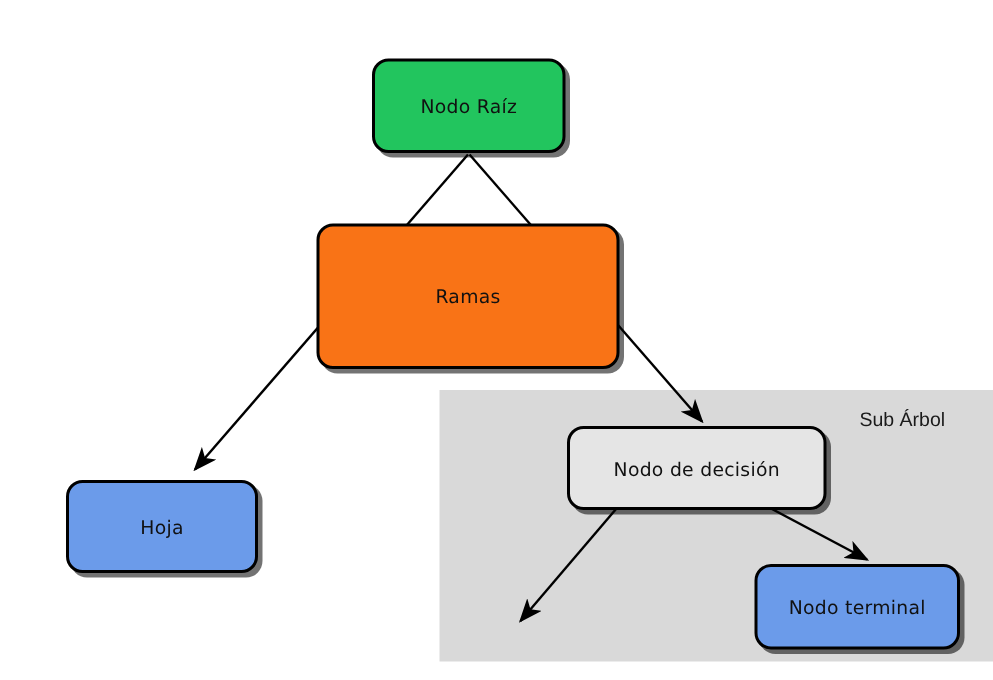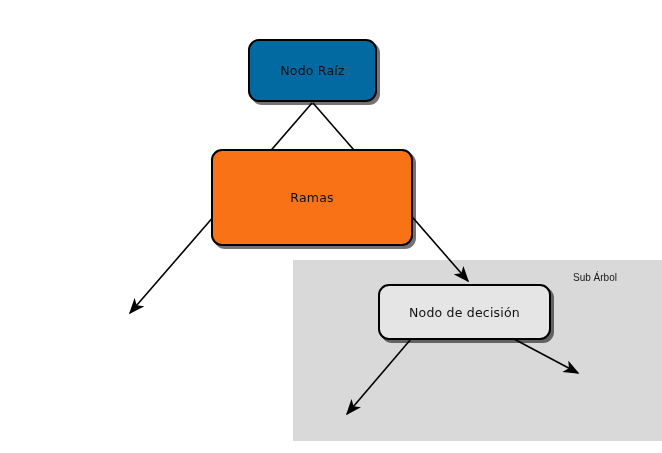--- a/index.html
+++ b/index.html
@@ -23,21 +23,21 @@
     height: 453px;
     pointer-events: none;
   }
   .region {
     position: absolute;
     background: #d9d9d9;
   }
   .region-label {
     position: absolute;
     font-family: "Liberation Sans", sans-serif;
-    font-size: 10px;
+    font-size: 13px;
     color: #1a1a1a;
     white-space: nowrap;
   }
   .node {
     position: absolute;
     box-sizing: border-box;
     background: #6b9bea;
     border: 2px solid #000000;
     border-radius: 11px;
     box-shadow: 3px 3px 0 rgba(0,0,0,0.55);
@@ -69,27 +69,33 @@
       </marker>
     </defs>
     <g id="edge-group">
         <line x1="312" y1="103" x2="130" y2="313" stroke="#000000" stroke-width="1.6" marker-end="url(#arrowhead)"></line>
         <line x1="313" y1="103" x2="468" y2="281" stroke="#000000" stroke-width="1.6" marker-end="url(#arrowhead)"></line>
         <line x1="411" y1="339" x2="347" y2="414" stroke="#000000" stroke-width="1.6" marker-end="url(#arrowhead)"></line>
         <line x1="514" y1="339" x2="578" y2="373" stroke="#000000" stroke-width="1.6" marker-end="url(#arrowhead)"></line>
       </g>
   </svg>
 
-  <div class="node" id="node-raiz" style="left: 248px; top: 39px; width: 129px; height: 63px; background: #0369a1; border-color: rgb(0, 0, 0);">
+  <div class="node" id="node-raiz" style="left: 248px; top: 39px; width: 129px; height: 63px; background: #22c55e; border-color: rgb(0, 0, 0);">
     <span class="node-label">Nodo Raíz</span>
   </div>
 
   <div class="node" id="node-ramas" style="left: 211px; top: 149px; width: 202px; height: 97px; background: #f97316; border-color: rgb(0, 0, 0);">
     <span class="node-label">Ramas</span>
   </div>
 
+  <div class="node" id="node-hoja" style="left: 44px; top: 320px; width: 128px; height: 62px; background: rgb(107, 155, 234); border-color: rgb(0, 0, 0);">
+    <span class="node-label">Hoja</span>
+  </div>
 
   <div class="node" id="node-decision" style="left: 378px; top: 284px; width: 173px; height: 56px; background: #e5e5e5; border-color: rgb(0, 0, 0);">
     <span class="node-label">Nodo de decisión</span>
   </div>
 
+  <div class="node" id="node-terminal" style="left: 503px; top: 376px; width: 137px; height: 57px; background: rgb(107, 155, 234); border-color: rgb(0, 0, 0);">
+    <span class="node-label">Nodo terminal</span>
+  </div>
 
 </div>
 
 </body></html>

